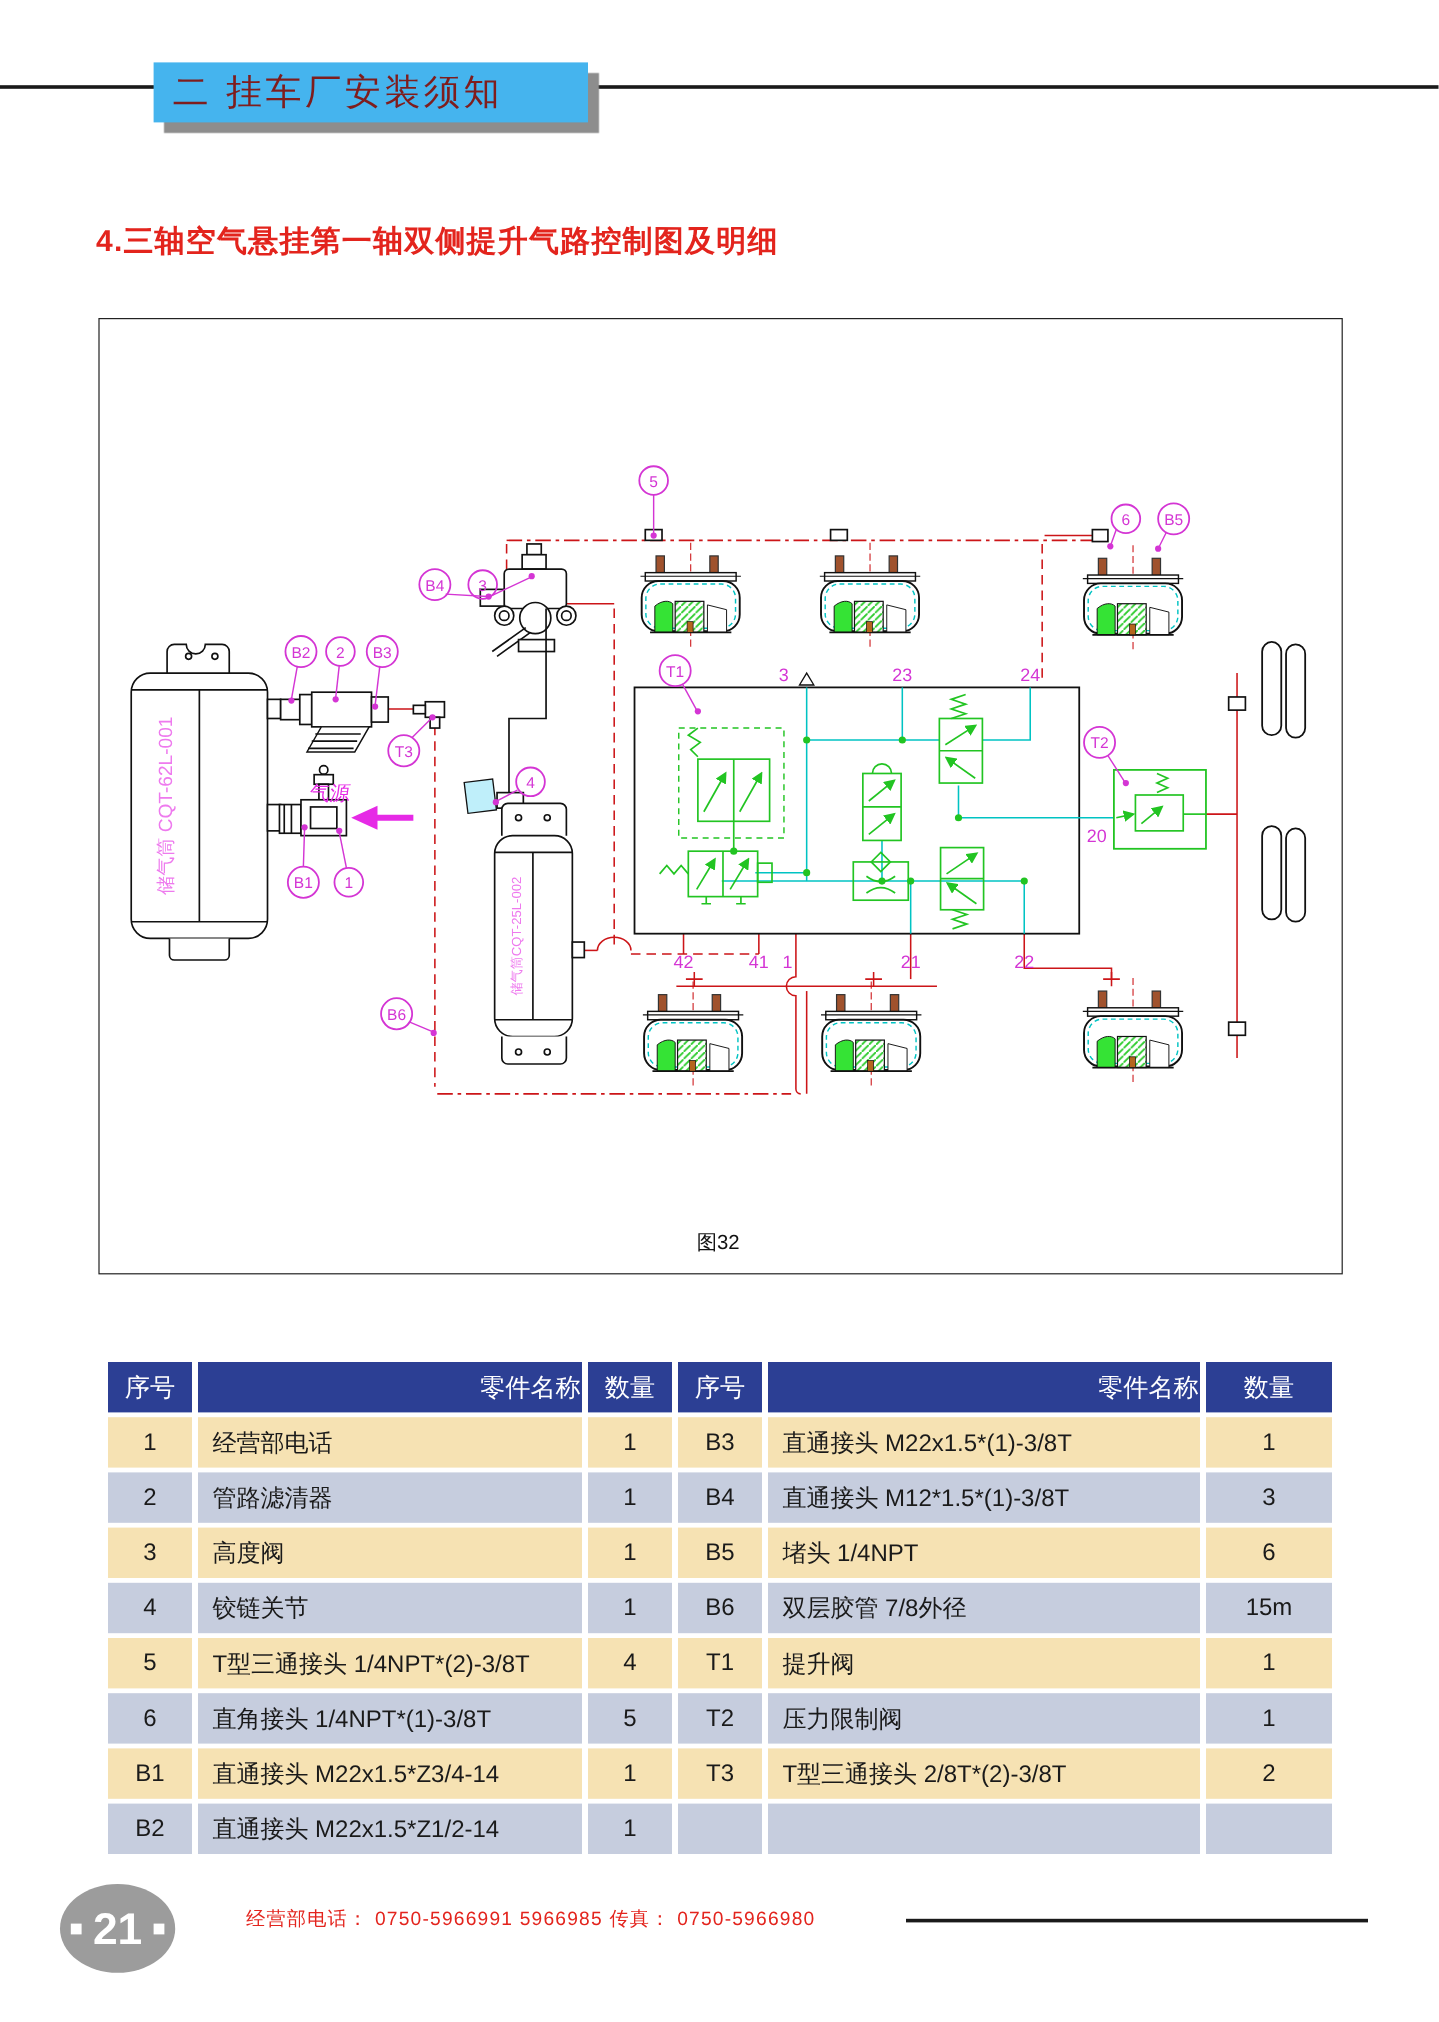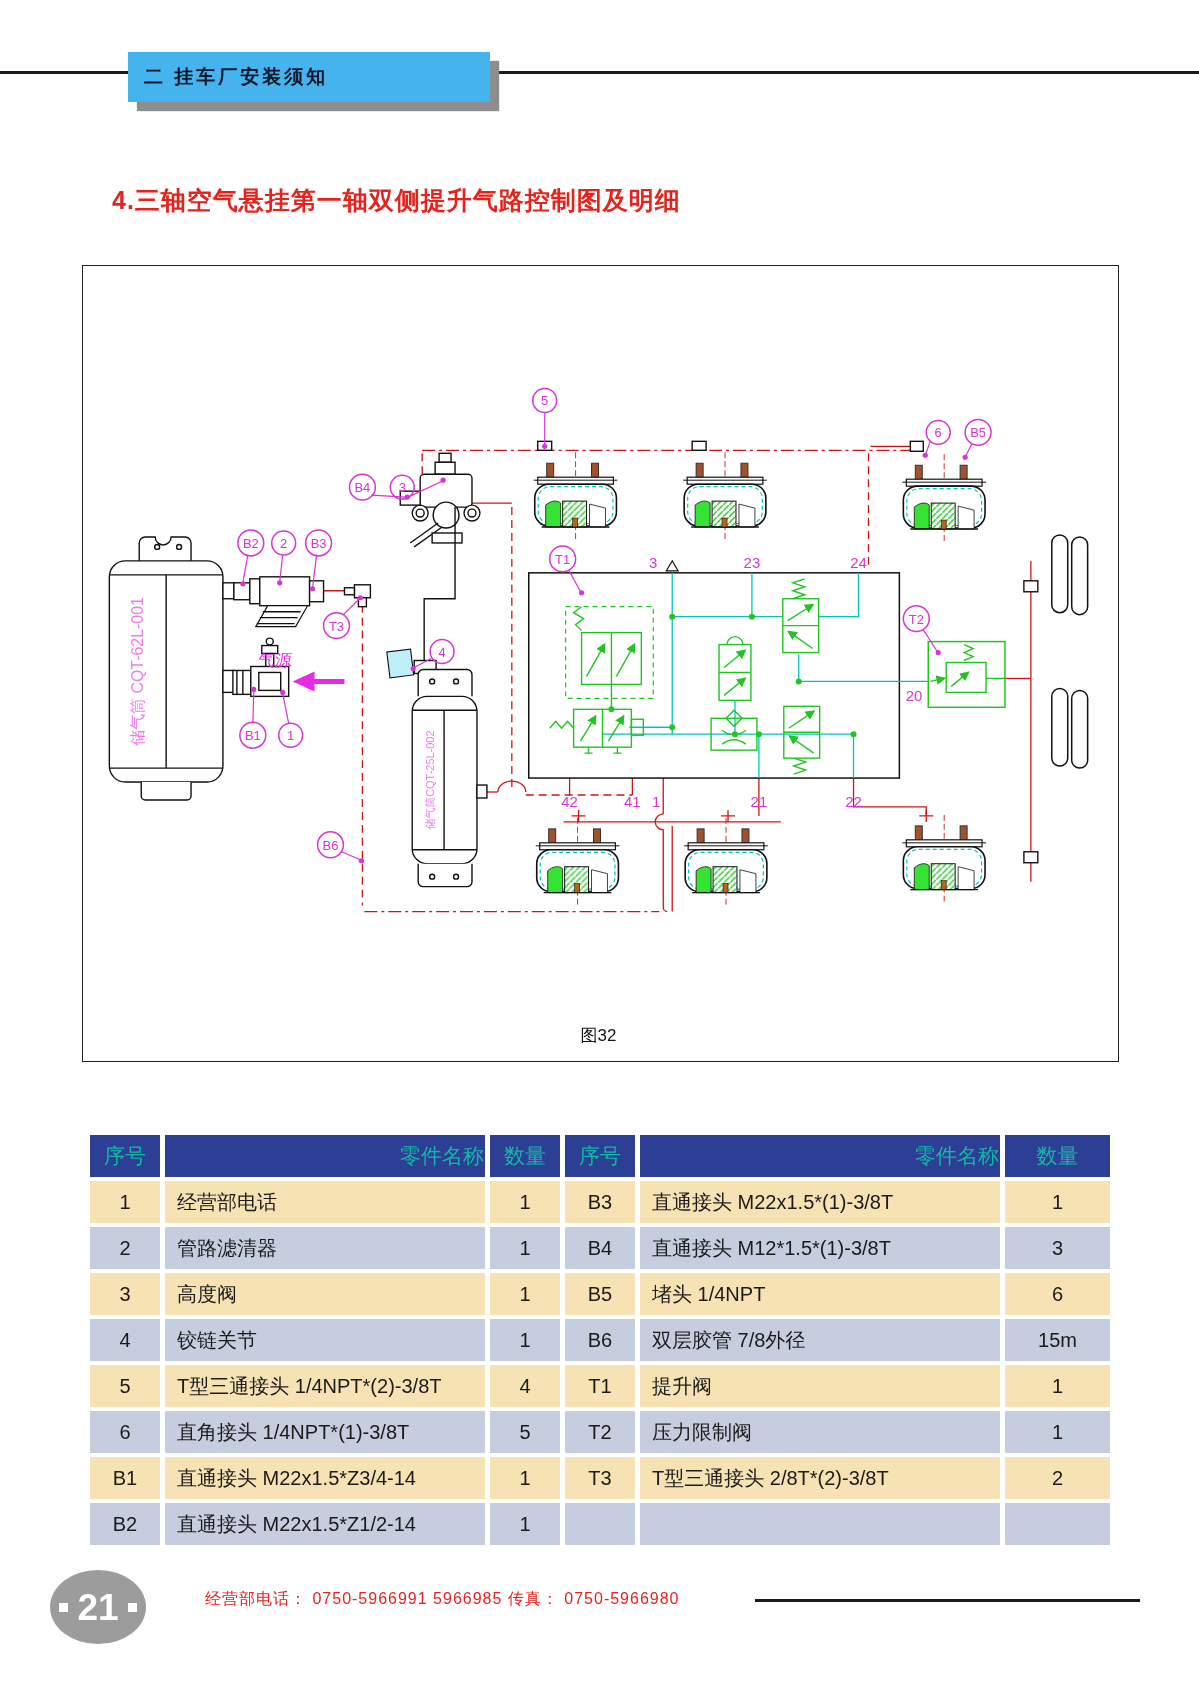--- a/index.html
+++ b/index.html
@@ -2,29 +2,29 @@
 <html><head>
 <meta charset="utf-8">
 <style>
   html,body{margin:0;padding:0;background:#fff;}
   .page{position:relative;width:1199px;height:1685px;background:#fff;overflow:hidden;
         font-family:"Liberation Sans",sans-serif;}
   
   .hdr-line{position:absolute;left:0;top:71px;width:1199px;height:3px;background:#1a1a1a;}
   .hdr-box{position:absolute;left:128px;top:52px;width:362px;height:50px;background:#45b4ee;
            box-shadow:9px 9px 1px #8d8d8d;display:flex;align-items:center;padding-left:16px;box-sizing:border-box;}
-  .hdr-box span{color:#0f172a;font-size:19px;font-weight:bold;letter-spacing:3px;}
+  .hdr-box span{color:#7f1d1d;font-size:30px;font-weight:normal;letter-spacing:3px;}
   
-  .sec-title{position:absolute;left:80px;top:184px;color:#e3241d;font-size:25px;font-weight:bold;letter-spacing:1px;margin-left:32px;}
+  .sec-title{position:absolute;left:80px;top:184px;color:#e3241d;font-size:25px;font-weight:bold;letter-spacing:1px;}
   
   .fig-box{position:absolute;left:82px;top:265px;width:1035px;height:795px;border:1.5px solid #222;background:#fff;}
   
   .tbl-wrap{position:absolute;left:85px;top:1131px;width:1030px;}
   table.parts{border-collapse:separate;border-spacing:5px 4px;table-layout:fixed;width:1030px;}
-  table.parts th{background:#2c3f94;color:#14b8a6;font-weight:normal;height:40px;font-size:21px;}
+  table.parts th{background:#2c3f94;color:#ffffff;font-weight:normal;height:40px;font-size:21px;}
   table.parts td{height:40px;font-size:20px;color:#1a1a1a;}
   tr.odd td{background:#f6e2b3;}
   tr.even td{background:#c6cdde;}
   .cno,.cqty{text-align:center;}
   .cname{text-align:left;padding-left:12px;}
   th.cname{text-align:right;padding-left:12px;}
   th.cno,th.cqty{text-align:center;}
   
   .page-oval{position:absolute;left:50px;top:1570px;width:96px;height:74px;background:#9c9c9c;
              border-radius:50%;display:flex;align-items:center;justify-content:center;gap:9px;}

